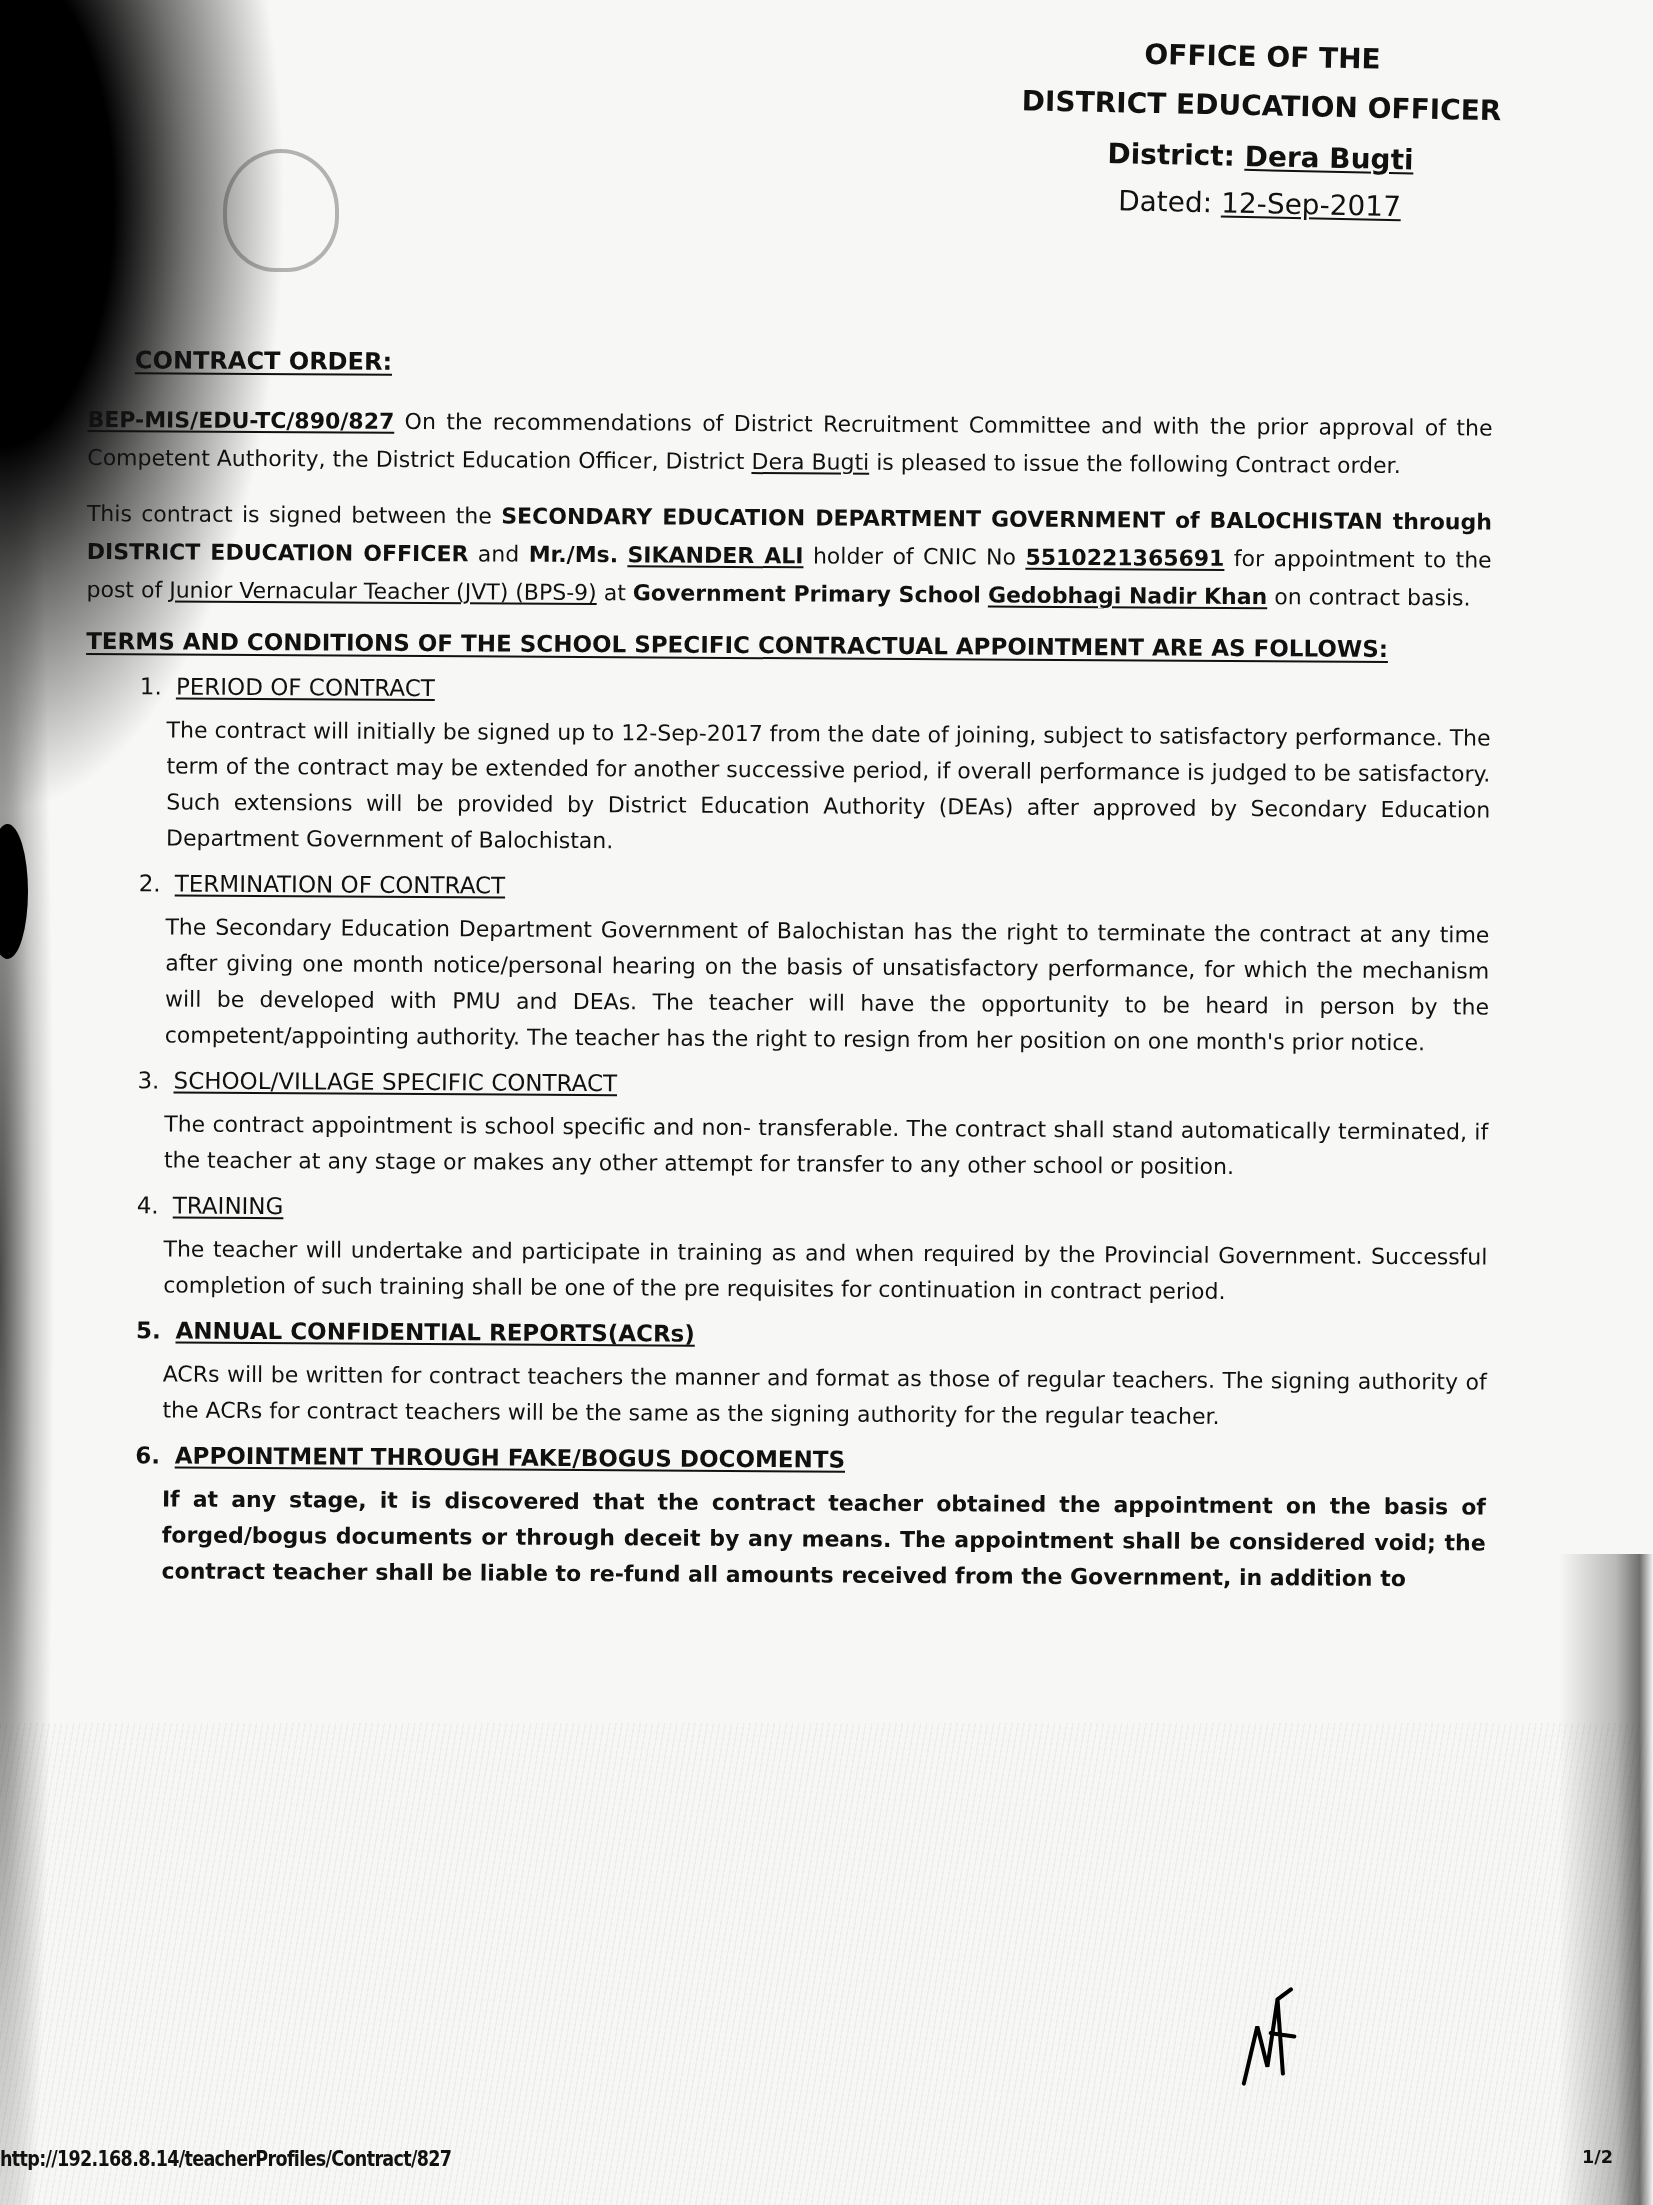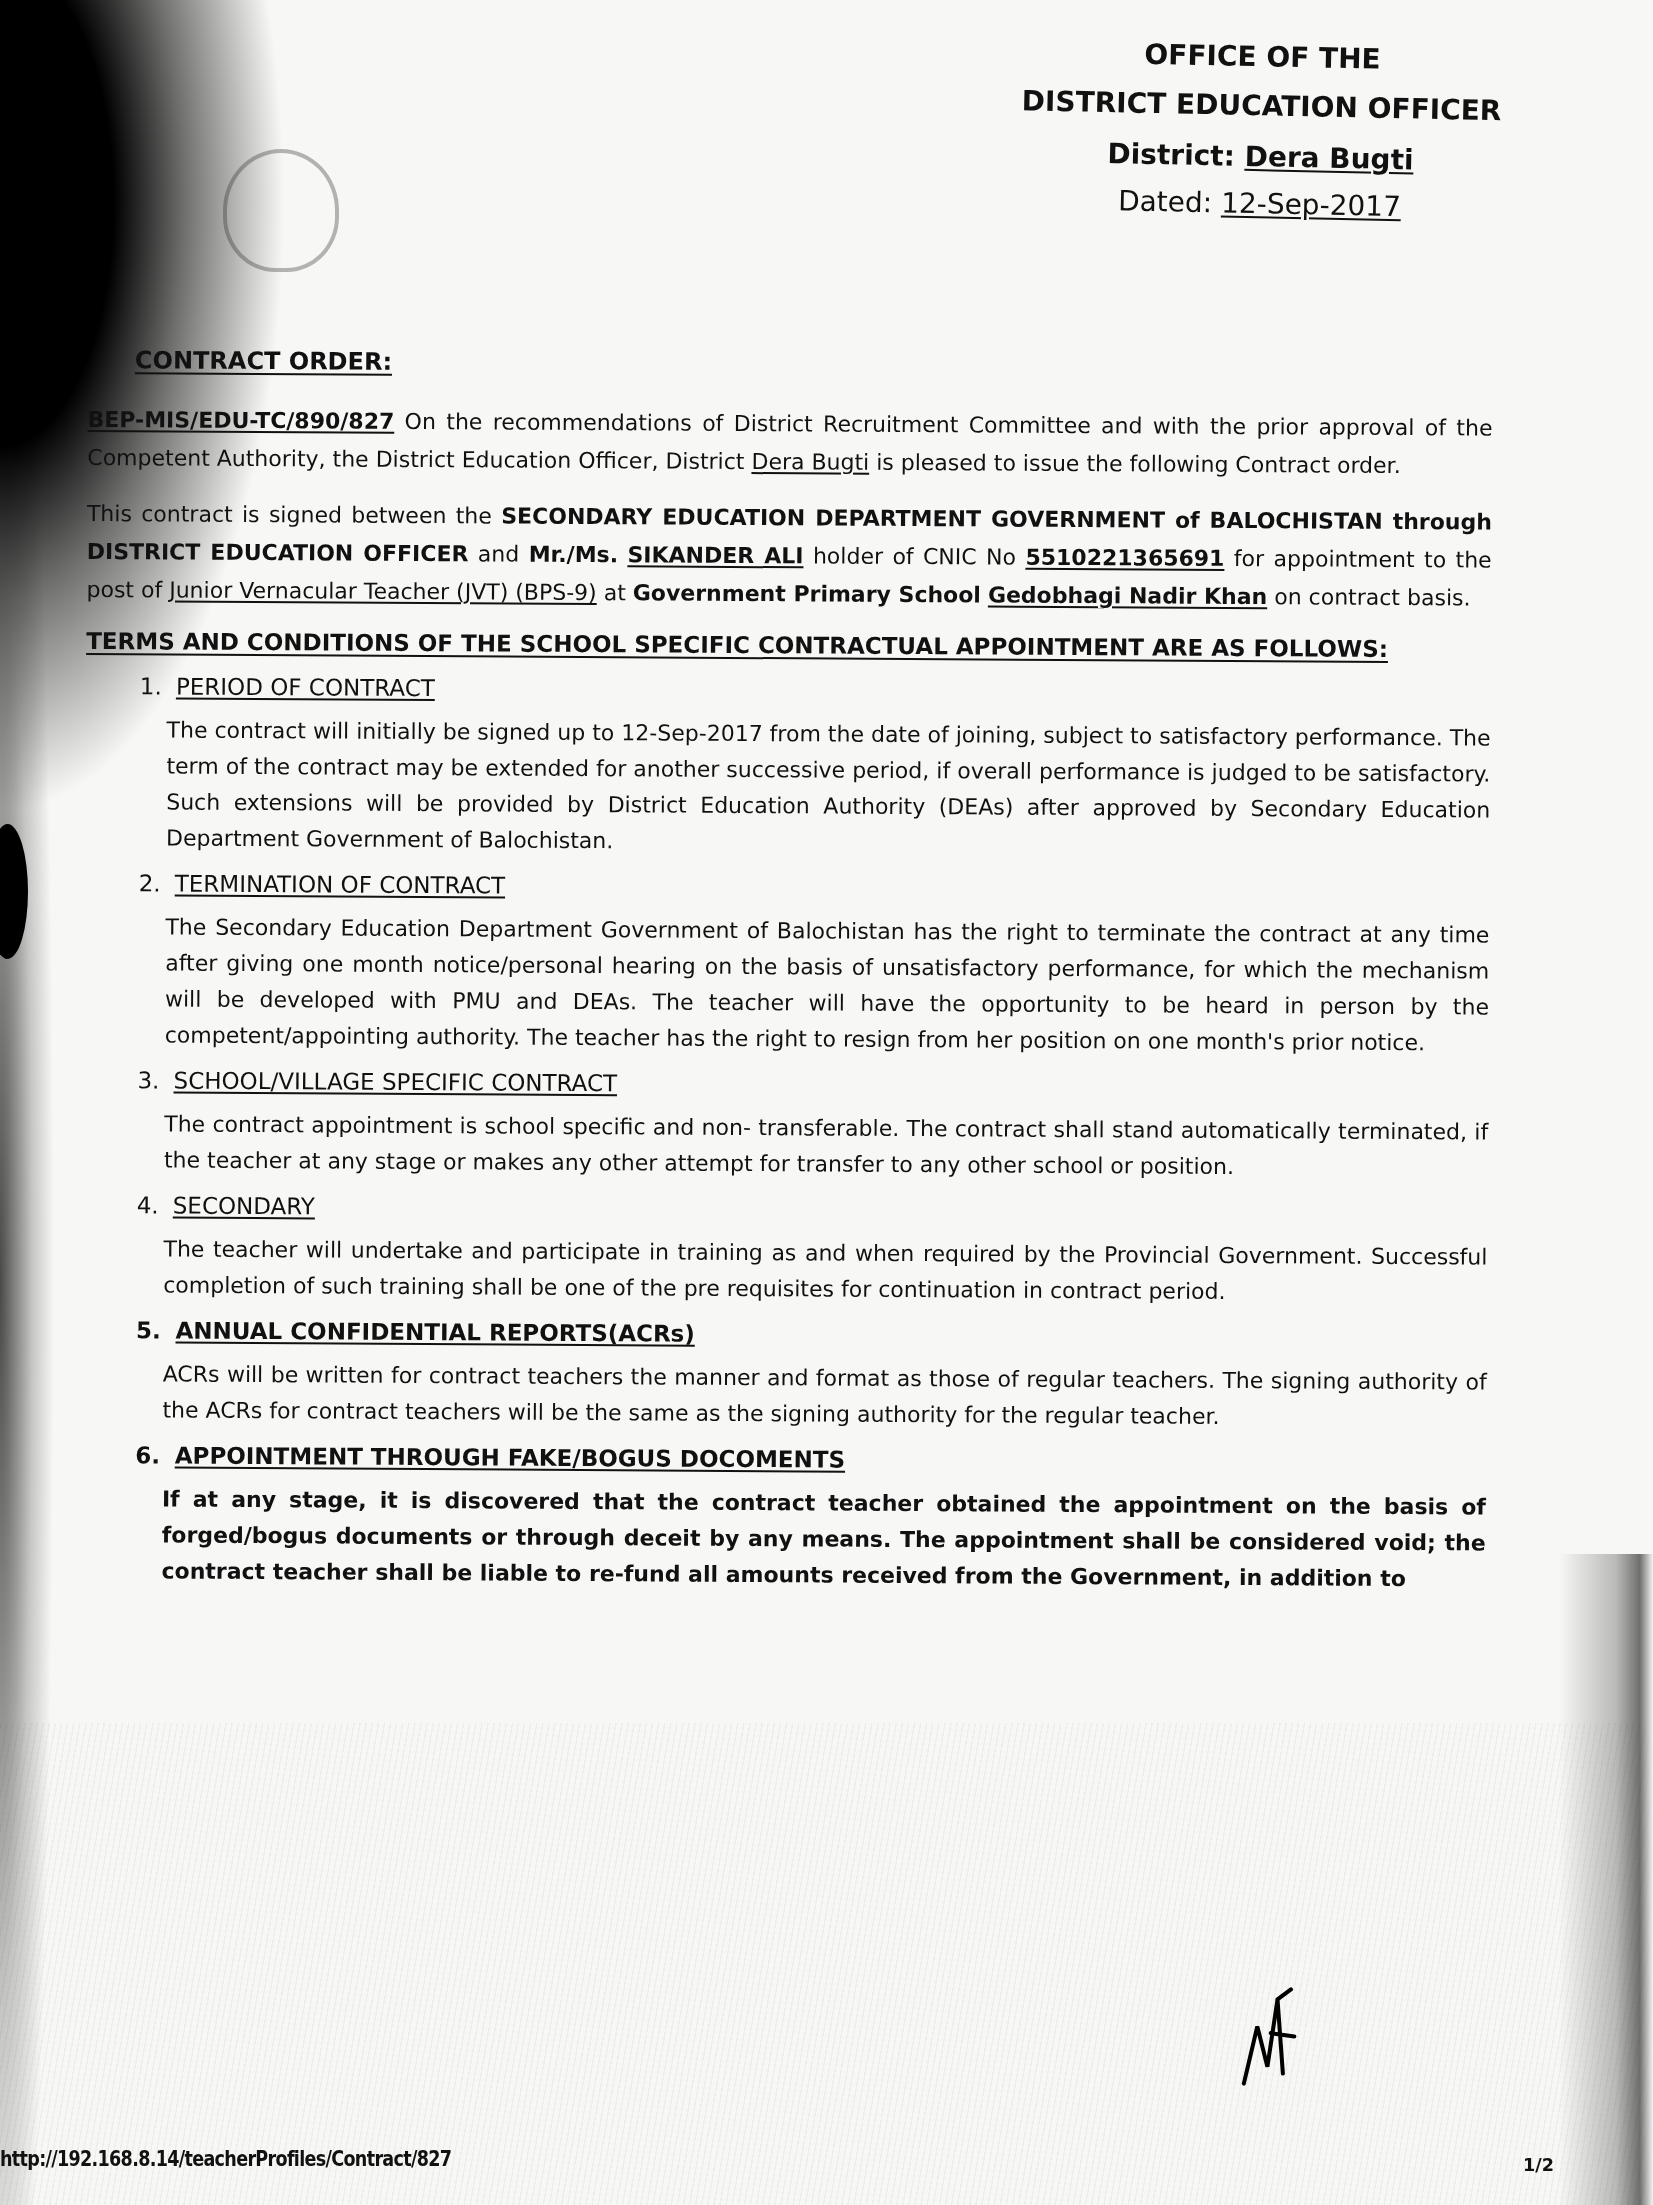--- a/index.html
+++ b/index.html
@@ -75,22 +75,22 @@
   .section-title .t { text-decoration: underline; text-underline-offset: 3.4px; }
   .section-body { margin-left: 27px; font-size: 22px; line-height: 36px; text-align: justify; }
   .bold-ish { font-weight: bold; }
 
   .footer-url {
     position: absolute; left: 0; top: 2149px;
     font-size: 17.6px; font-weight: bold; color: #111; letter-spacing: -0.7px;
     transform: scaleY(1.2);
   }
   .page-num {
-    position: absolute; left: 1523px; top: 2147px;
-    font-size: 17.6px; font-weight: bold; color: #111; margin-top: 8px;
+    position: absolute; left: 1582px; top: 2147px;
+    font-size: 17.6px; font-weight: bold; color: #111;
   }
   .signature {
     position: absolute; left: 1230px; top: 1986px; width: 95px; height: 101px;
   }
 </style>
 </head>
 <body>
 
 <div class="page">
 
@@ -161,21 +161,21 @@
       <div class="section-title">
         <span class="num">3.</span>
         <span class="t">SCHOOL/VILLAGE SPECIFIC CONTRACT</span>
       </div>
       <p class="section-body">The contract appointment is school specific and non- transferable. The contract shall stand automatically terminated, if the teacher at any stage or makes any other attempt for transfer to any other school or position.</p>
     </div>
 
     <div class="section">
       <div class="section-title">
         <span class="num">4.</span>
-        <span class="t">SECONDARY</span>
+        <span class="t">TRAINING</span>
       </div>
       <p class="section-body">The teacher will undertake and participate in training as and when required by the Provincial Government. Successful completion of such training shall be one of the pre requisites for continuation in contract period.</p>
     </div>
 
     <div class="section">
       <div class="section-title bold-ish">
         <span class="num">5.</span>
         <span class="t">ANNUAL CONFIDENTIAL REPORTS(ACRs)</span>
       </div>
       <p class="section-body">ACRs will be written for contract teachers the manner and format as those of regular teachers. The signing authority of the ACRs for contract teachers will be the same as the signing authority for the regular teacher.</p>

